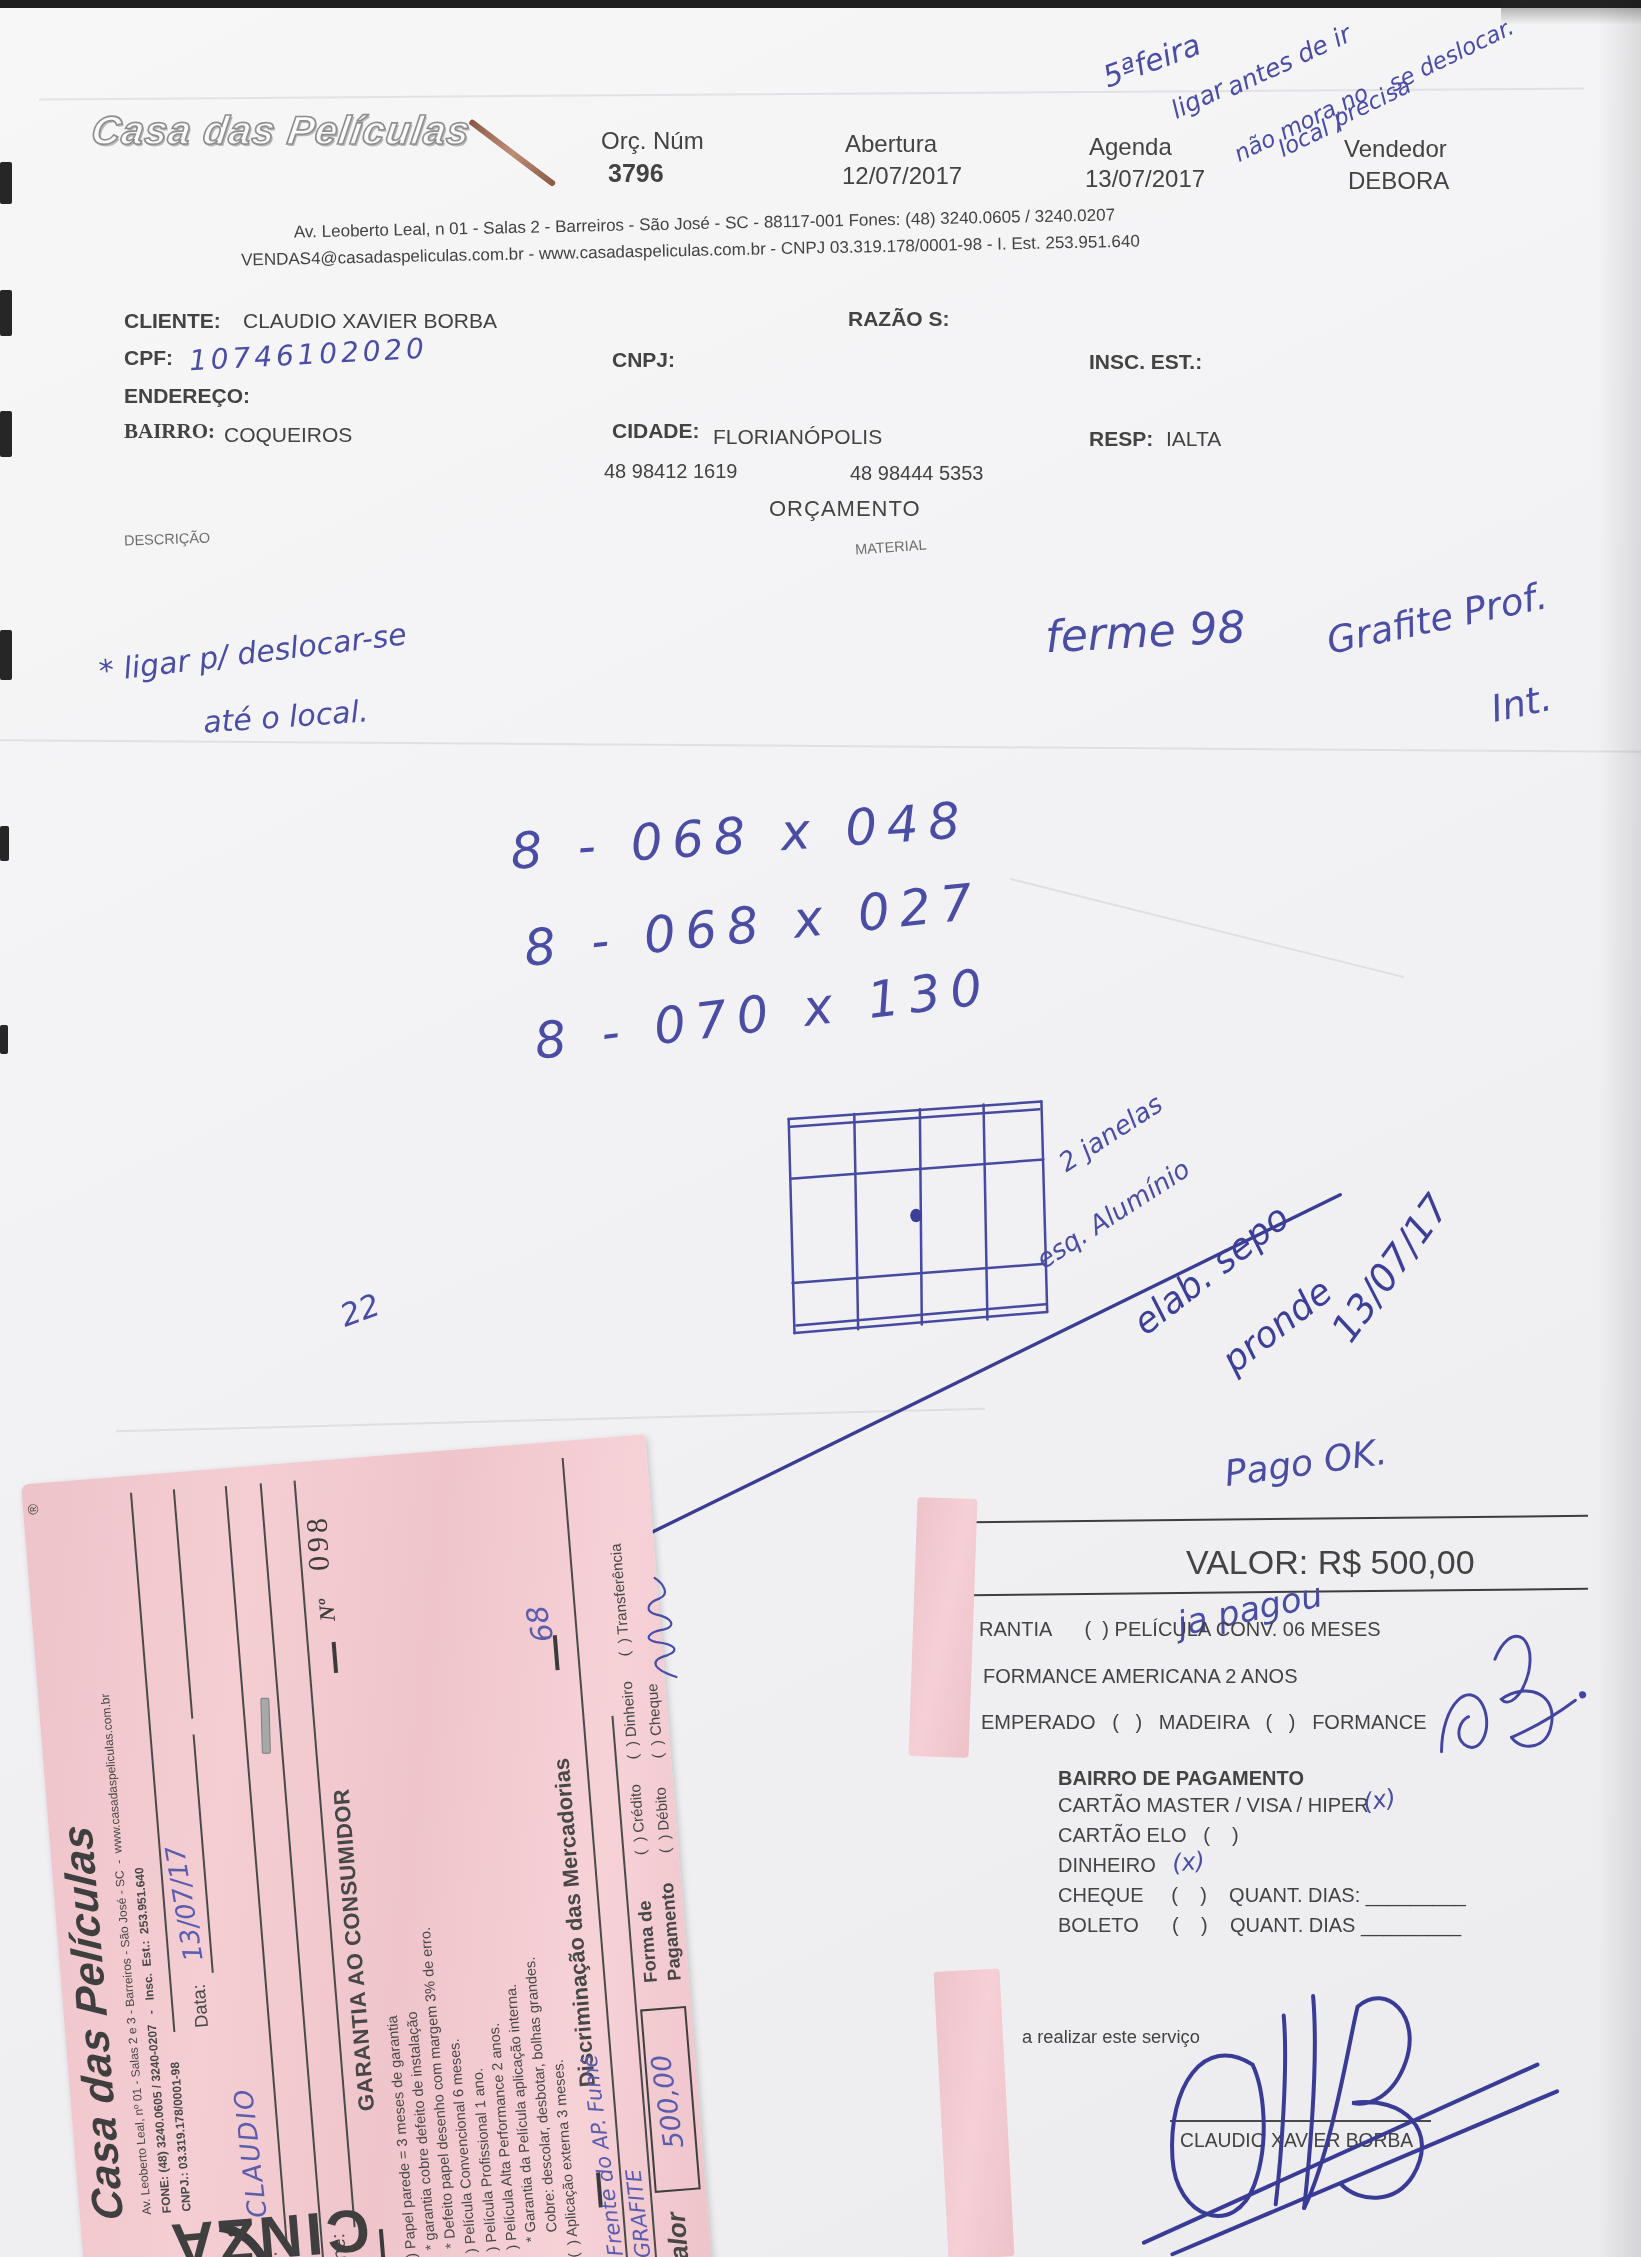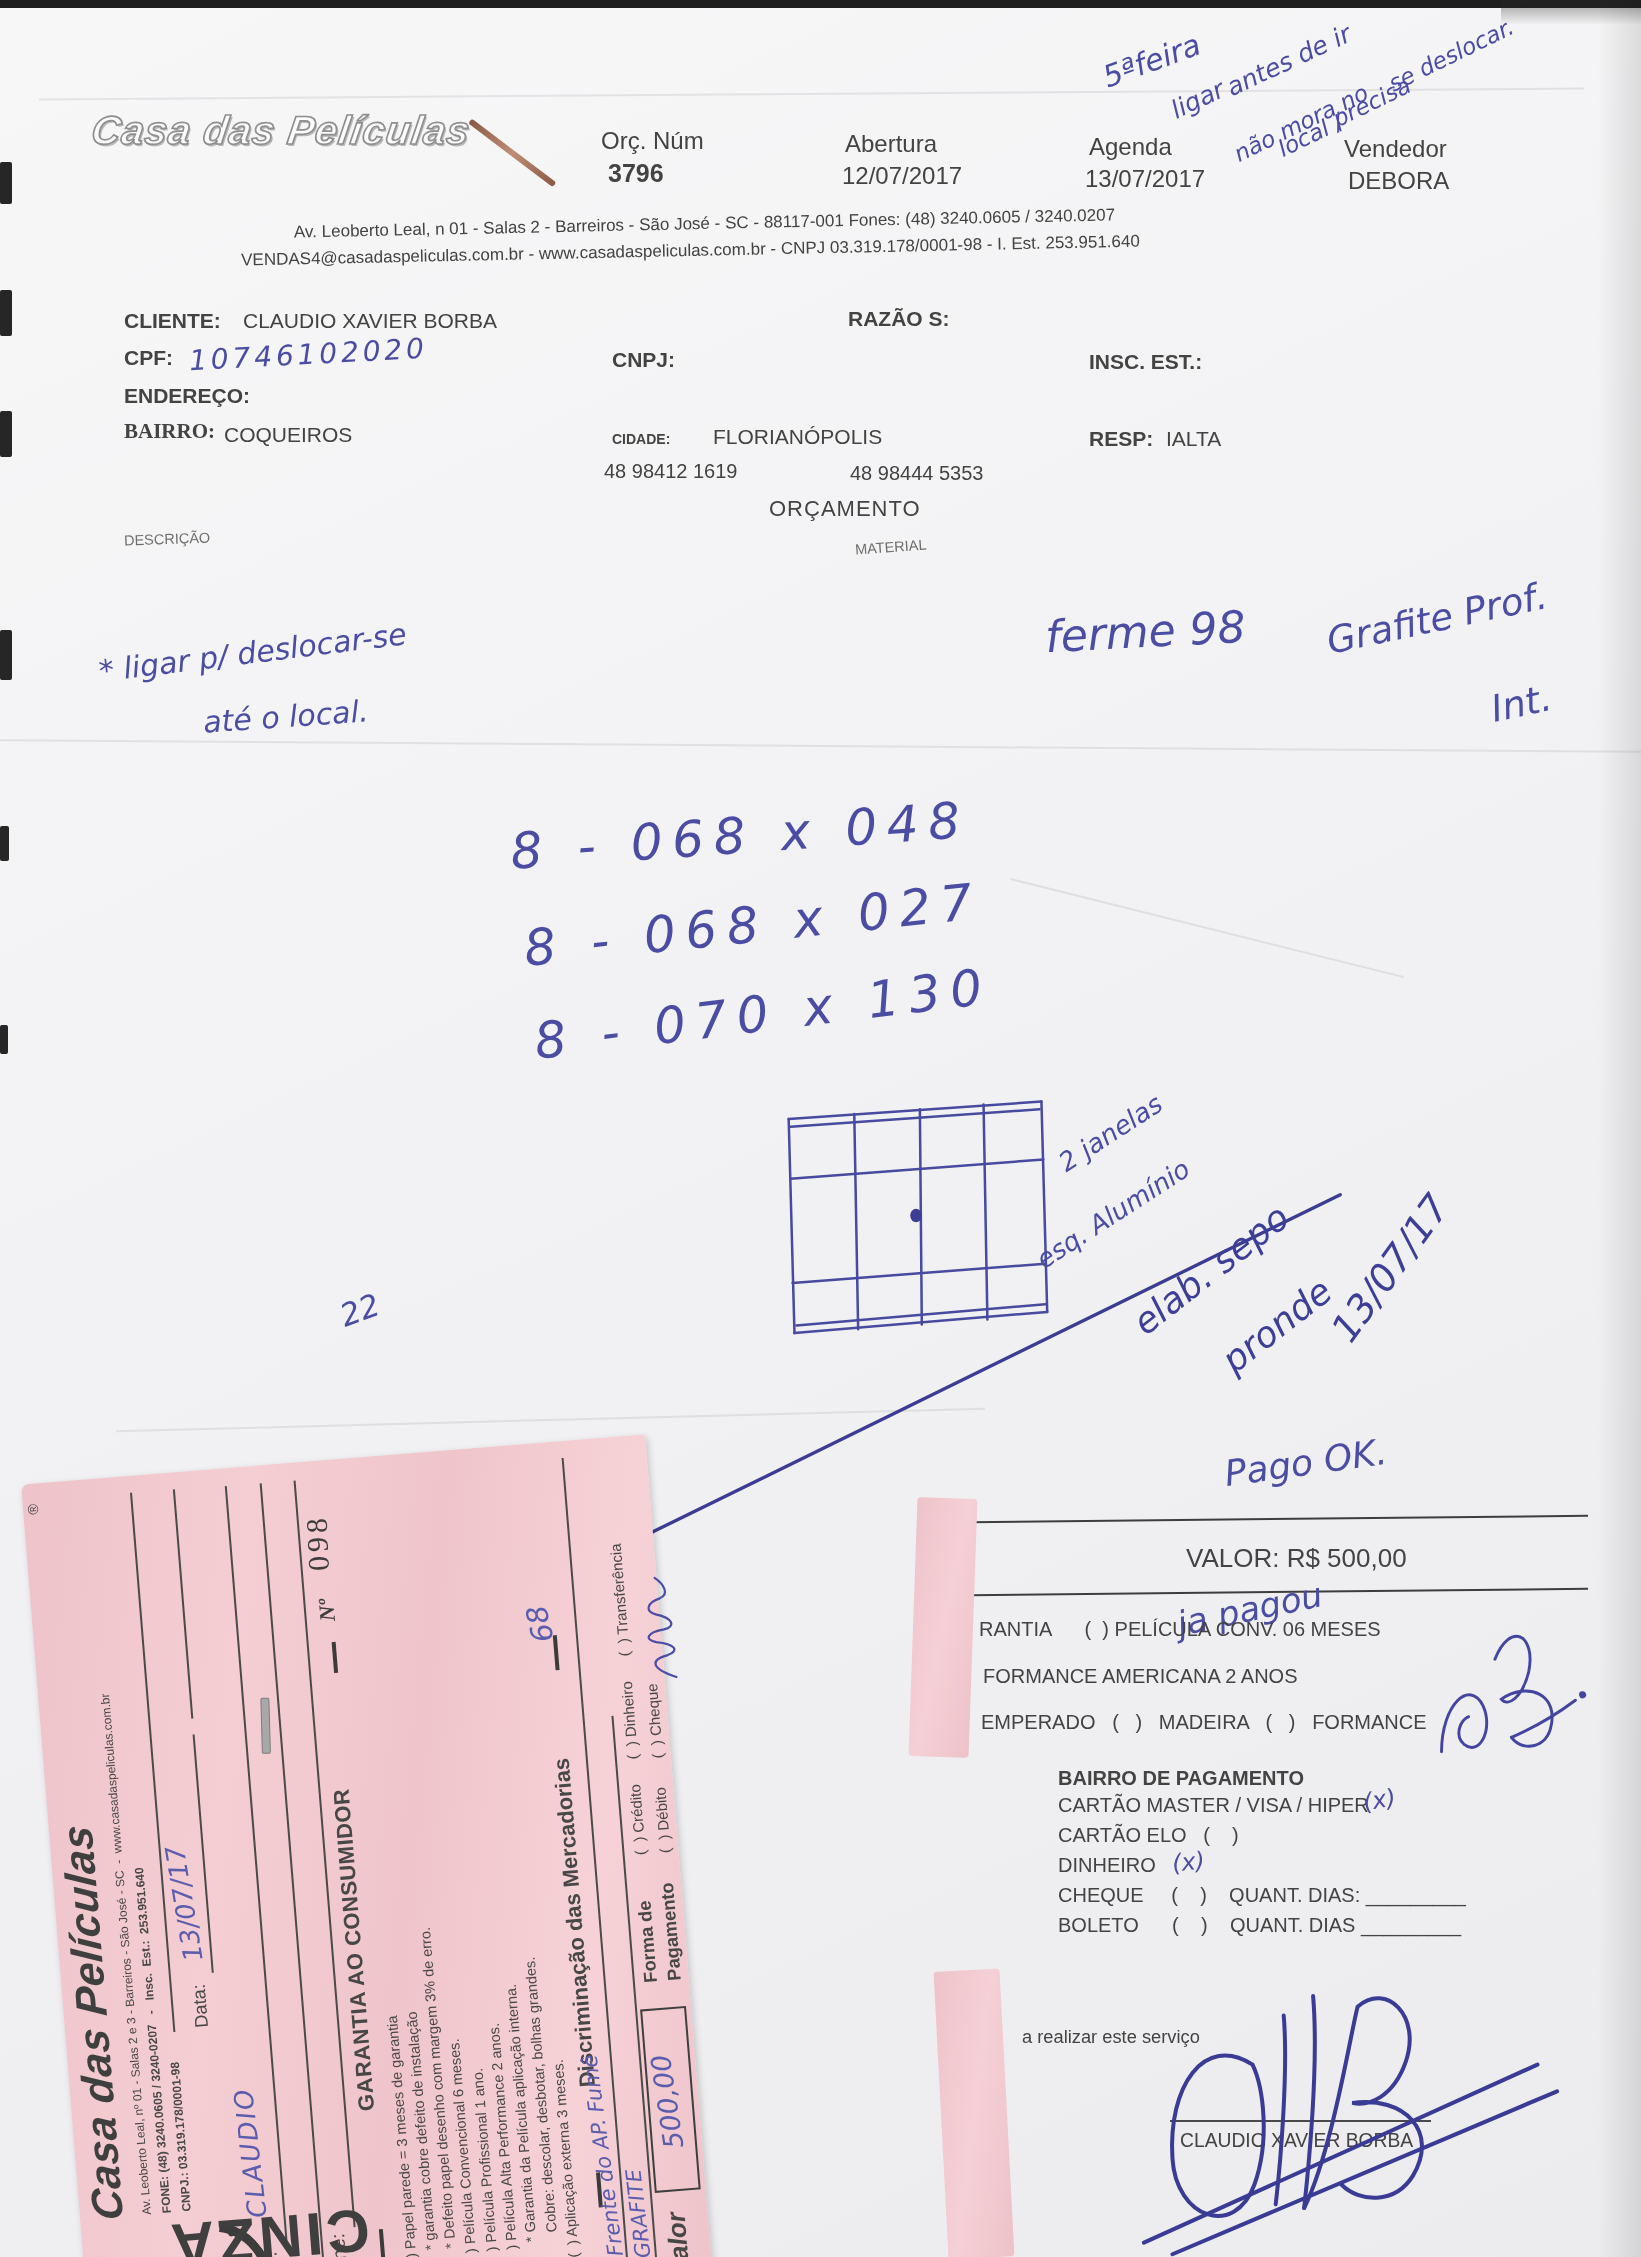--- a/index.html
+++ b/index.html
@@ -84,21 +84,21 @@
   <div class="abs print b" style="left:124px;top:309px;font-size:21px;">CLIENTE:</div>
   <div class="abs print" style="left:243px;top:309px;font-size:21px;">CLAUDIO XAVIER BORBA</div>
   <div class="abs print b" style="left:848px;top:307px;font-size:21px;">RAZÃO S:</div>
   <div class="abs print b" style="left:124px;top:346px;font-size:21px;">CPF:</div>
   <div class="abs hand" style="left:189px;top:338px;font-size:28px;letter-spacing:3.9px;transform:rotate(-3deg);">10746102020</div>
   <div class="abs print b" style="left:612px;top:348px;font-size:21px;">CNPJ:</div>
   <div class="abs print b" style="left:1089px;top:350px;font-size:21px;">INSC. EST.:</div>
   <div class="abs print b" style="left:124px;top:384px;font-size:21px;">ENDEREÇO:</div>
   <div class="abs print b" style="left:124px;top:419px;font-size:21px;font-family:Liberation Serif, serif;">BAIRRO:</div>
   <div class="abs print" style="left:224px;top:423px;font-size:21px;">COQUEIROS</div>
-  <div class="abs print b" style="left:612px;top:431px;font-size:14px;">CIDADE:</div>
+  <div class="abs print b" style="left:612px;top:419px;font-size:21px;">CIDADE:</div>
   <div class="abs print" style="left:713px;top:425px;font-size:21px;">FLORIANÓPOLIS</div>
   <div class="abs print b" style="left:1089px;top:427px;font-size:21px;">RESP:</div>
   <div class="abs print" style="left:1166px;top:427px;font-size:21px;">IALTA</div>
   <div class="abs print" style="left:604px;top:460px;font-size:20px;">48 98412 1619</div>
   <div class="abs print" style="left:850px;top:462px;font-size:20px;">48 98444 5353</div>
 
   <div class="abs print" style="left:760px;top:496px;font-size:22px;letter-spacing:1px;margin-left:9px;">ORÇAMENTO</div>
   <div class="abs" style="left:124px;top:531px;font-size:14.5px;color:#6e6e6e;transform:rotate(-2deg);">DESCRIÇÃO</div>
   <div class="abs" style="left:855px;top:539px;font-size:14.5px;color:#6e6e6e;transform:rotate(-4deg);">MATERIAL</div>
 
@@ -135,21 +135,21 @@
     <svg width="724" height="372" viewBox="0 0 750 385">
       <path d="M12,372 L742,14" fill="none" stroke="#3b3d92" stroke-width="3.5" stroke-linecap="round"></path>
     </svg>
   </div>
   <div class="abs hand2" style="left:1118px;top:1249px;font-size:36px;transform:rotate(-38deg);">elab. sepo</div>
   <div class="abs hand2" style="left:1213px;top:1305px;font-size:36px;transform:rotate(-38deg);">pronde</div>
   <div class="abs hand2" style="left:1305px;top:1246px;font-size:38px;transform:rotate(-54deg);">13/07/17</div>
   <div class="abs hand" style="left:1224px;top:1442px;font-size:36px;transform:rotate(-8deg);">Pago OK.</div>
 
   <div class="rule" style="left:970px;top:1518px;width:618px;height:2.4px;transform:rotate(-0.6deg);"></div>
-  <div class="abs print" style="left:1186px;top:1543px;font-size:26px;">VALOR: R$ 500,00</div>
+  <div class="abs print" style="left:1186px;top:1543px;font-size:34px;">VALOR: R$ 500,00</div>
   <div class="rule" style="left:970px;top:1591px;width:618px;height:2.4px;transform:rotate(-0.6deg);"></div>
   <div class="abs hand" style="left:1176px;top:1589px;font-size:34px;transform:rotate(-12deg);">ja pagou</div>
   <div class="abs" style="left:1381px;top:1593px;width:193px;height:174px;transform:rotate(-15deg);">
     <svg width="193" height="174" viewBox="0 0 230 200">
       <g fill="none" stroke="#4345a0" stroke-width="3.5" stroke-linecap="round">
         <path d="M30,150 C45,95 85,75 92,110 C97,140 72,168 58,148 C50,136 60,120 72,118"></path>
         <path d="M120,60 C150,20 175,45 155,85 C140,112 120,120 115,108 C150,95 185,120 162,158 C148,180 120,172 115,155"></path>
         <path d="M115,155 C150,150 180,140 200,132"></path>
         <circle cx="210" cy="128" r="2.5" fill="#4345a0"></circle>
       </g>

